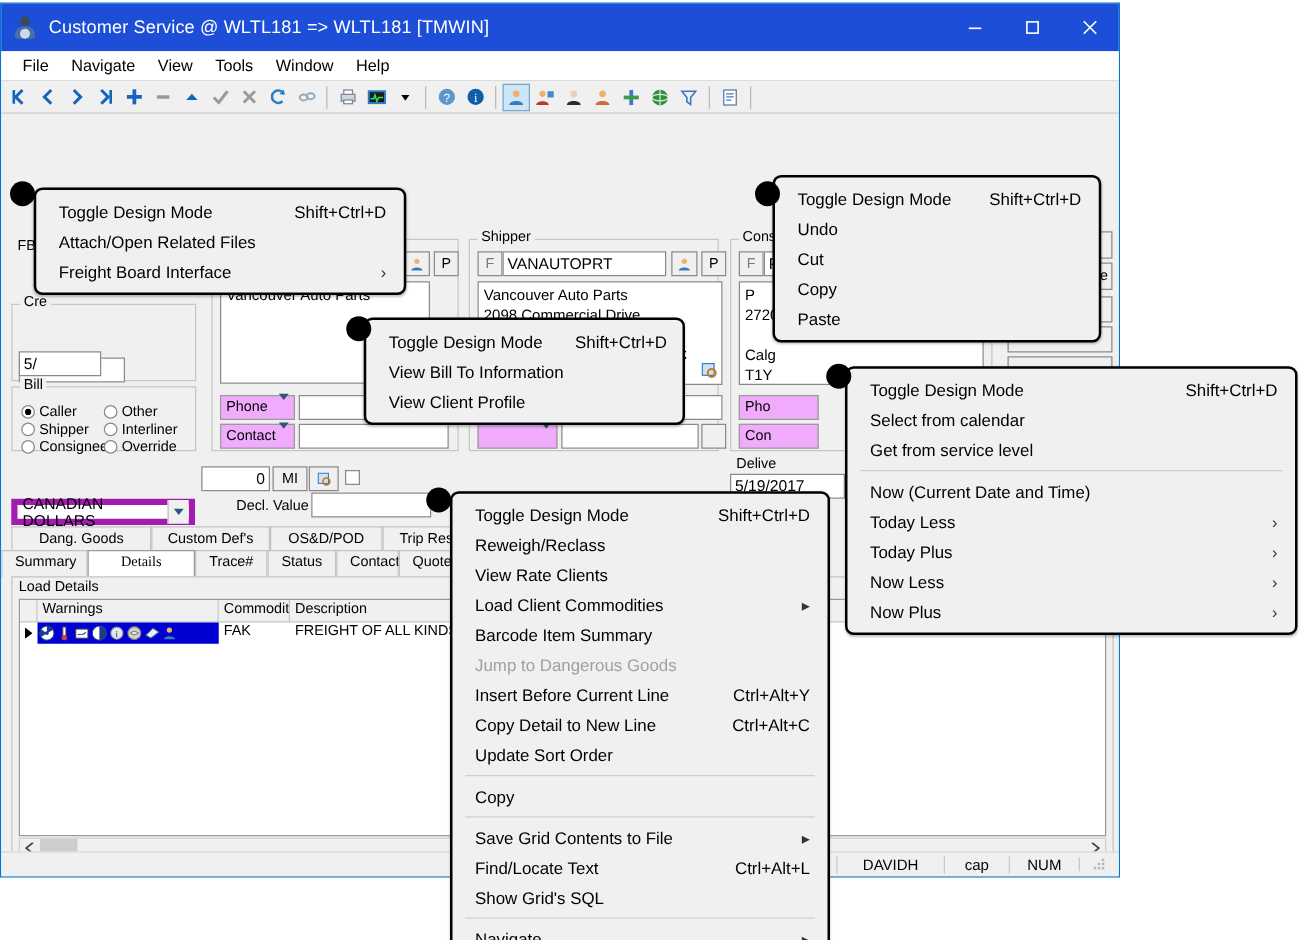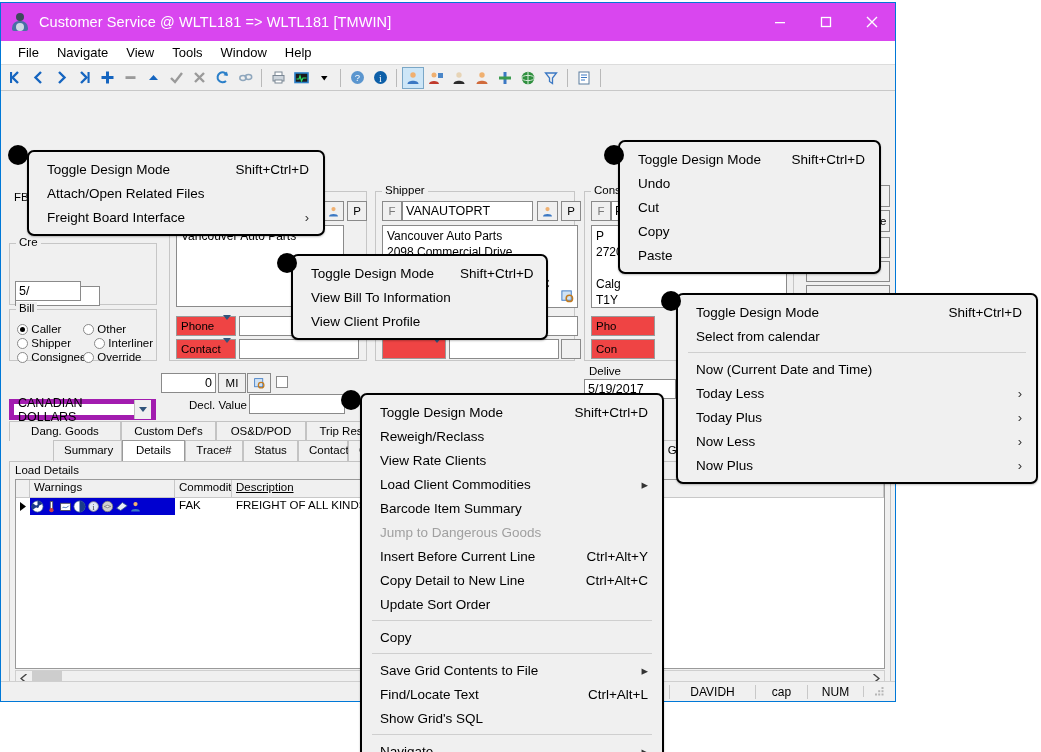--- a/index.html
+++ b/index.html
@@ -14,21 +14,21 @@
     overflow:hidden;
   }
   
   #app-window{
     position:absolute; left:0; top:2px; width:896px; height:700px;
     background:#f0f0f0;
     border:1px solid #0078d7;
     display:flex; flex-direction:column;
   }
   .titlebar{
-    height:38px; background:#d946ef; color:#fff;
+    height:38px; background:#1d4ed8; color:#fff;
     display:flex; align-items:center; flex:none;
   }
   .title-icon{
     width:22px;height:22px;margin-left:8px;margin-right:8px;
     position:relative;flex:none;
   }
   .title-icon .head{position:absolute;left:7px;top:2px;width:8px;height:8px;border-radius:50%;background:#3b4a5a;}
   .title-icon .body{position:absolute;left:3px;top:10px;width:16px;height:10px;border-radius:7px 7px 2px 2px;background:#4a6fa5;}
   .title-icon .body:after{content:"";position:absolute;left:4px;top:2px;width:8px;height:8px;border-radius:4px;background:#cfd9e4;}
   .titlebar-text{font-size:14.5px;white-space:nowrap;letter-spacing:.1px;}
@@ -72,21 +72,21 @@
   .combo{
     background:#fff;border:5px solid #a21caf;height:21px;display:flex;align-items:center;
     font-size:12.5px;padding-left:4px;
   }
   .combo .arrow{
     margin-left:auto;width:18px;height:19px;display:flex;align-items:center;justify-content:center;
     background:#f0f0f0;border-left:1px solid #c0c0c0;
   }
   .chev{width:0;height:0;border-left:4px solid transparent;border-right:4px solid transparent;border-top:5px solid #31547b;}
   .grey-combo{
-    background:#ef4444;border:1px solid #9a9a9a;height:20px;display:flex;align-items:center;
+    background:#f0abfc;border:1px solid #9a9a9a;height:20px;display:flex;align-items:center;
     font-size:11.5px;padding-left:4px;
   }
   .radio{width:11px;height:11px;border:1px solid #8a8a8a;border-radius:50%;background:#fff;display:inline-block;vertical-align:-2px;position:relative;}
   .radio.on:after{content:"";position:absolute;left:2px;top:2px;width:5px;height:5px;border-radius:50%;background:#000;}
   .cb{width:12px;height:12px;border:1px solid #8a8a8a;background:#fff;display:inline-block;vertical-align:-2px;}
   
   .tabrow{position:absolute;display:flex;}
   .tabrow .tab{
     border:1px solid #c3c3c3;border-bottom:none;background:#f0f0f0;
     padding:3px 10px 4px 10px;font-size:11.5px;white-space:nowrap;
@@ -331,21 +331,21 @@
       <span class="lbl">Caller</span>
     </div>
     <div style="position:absolute;left:82px;top:231px;">
       <span class="radio"></span>
       <span class="lbl">Other</span>
     </div>
     <div style="position:absolute;left:16px;top:245px;">
       <span class="radio"></span>
       <span class="lbl">Shipper</span>
     </div>
-    <div style="position:absolute;left:93px;top:245px;">
+    <div style="position:absolute;left:82px;top:245px;">
       <span class="radio"></span>
       <span class="lbl">Interliner</span>
     </div>
     <div style="position:absolute;left:16px;top:259px;">
       <span class="radio"></span>
       <span class="lbl">Consignee</span>
     </div>
     <div style="position:absolute;left:82px;top:259px;">
       <span class="radio"></span>
       <span class="lbl">Override</span>
@@ -496,44 +496,44 @@
       <div class="tab" style="width:112px;justify-content:center;text-align:center;">Dang. Goods</div>
       <div class="tab" style="width:95px;text-align:center;">Custom Def's</div>
       <div class="tab" style="width:90px;text-align:center;">OS&amp;D/POD</div>
       <div class="tab" style="width:78px;text-align:center;">Trip Res's</div>
       <div class="tab" style="width:82px;text-align:center;">Check List</div>
       <div class="tab" style="width:72px;text-align:center;">Supplier</div>
       <div class="tab" style="width:74px;text-align:center;">Customs</div>
       <div class="tab" style="width:24px;text-align:center;">S</div>
     </div>
 
-    <div class="tabrow" style="left:17px;top:349px;padding-left:35px;">
+    <div class="tabrow" style="left:0;top:349px;">
       <div class="tab" style="width:69px;text-align:center;">Summary</div>
-      <div class="tab active" style="width:63px;text-align:center;">Details</div>
+      <div class="tab active" style="width:86px;text-align:center;font-family:Liberation Serif, serif;">Details</div>
       <div class="tab" style="width:58px;text-align:center;">Trace#</div>
       <div class="tab" style="width:55px;text-align:center;">Status</div>
       <div class="tab" style="width:50px;text-align:right;">Contacts</div>
       <div class="tab" style="width:56px;text-align:center;">Quotes</div>
       <div class="tab" style="width:40px;text-align:center;">I/P</div>
       <div class="tab" style="width:52px;text-align:center;">Billing</div>
       <div class="tab" style="width:60px;text-align:center;">Drv Pay</div>
       <div class="tab" style="width:43px;text-align:center;">COD</div>
       <div class="tab" style="width:38px;text-align:center;">GL</div>
       <div class="tab" style="width:44px;text-align:center;">3rd G</div>
     </div>
 
     <div style="position:absolute;left:8px;top:370px;width:882px;height:252px;border:1px solid #c3c3c3;background:#f0f0f0;"></div>
     <div class="lbl" style="position:absolute;left:14px;top:373px;">Load Details</div>
 
     <div class="gridwrap" style="left:14px;top:388px;width:870px;height:190px;">
       <div class="gridhdr">
         <div style="width:14px;"></div>
         <div style="width:145px;">Warnings</div>
         <div style="width:57px;">Commodity</div>
-        <div style="width:210px;text-decoration:underline;">Description</div>
+        <div style="width:210px;">Description</div>
         <div style="flex:1;"></div>
       </div>
       <div class="gridrow">
         <div style="width:14px;display:flex;align-items:center;justify-content:center;">
           <svg width="8" height="9" viewBox="0 0 8 9">
               <path d="M1 0 L7 4.5 L1 9 Z" fill="#000"></path>
             </svg>
         </div>
         <div class="warncell" style="width:145px;">
           <svg class="wicon" viewBox="0 0 16 16">
@@ -664,20 +664,23 @@
 
 <div class="anchor" style="left:661px;top:291px;"></div>
 <div class="ctx" style="left:676px;top:293px;width:362px;">
   <div class="mi">
     <span>Toggle Design Mode</span>
     <span class="acc">Shift+Ctrl+D</span>
   </div>
   <div class="mi">
       <span>Select from calendar</span>
     </div>
+  <div class="mi">
+      <span>Get from service level</span>
+    </div>
   <div class="sep"></div>
   <div class="mi">
       <span>Now (Current Date and Time)</span>
     </div>
   <div class="mi">
       <span>Today Less</span>
       <span class="sub">›</span>
     </div>
   <div class="mi">
       <span>Today Plus</span>

